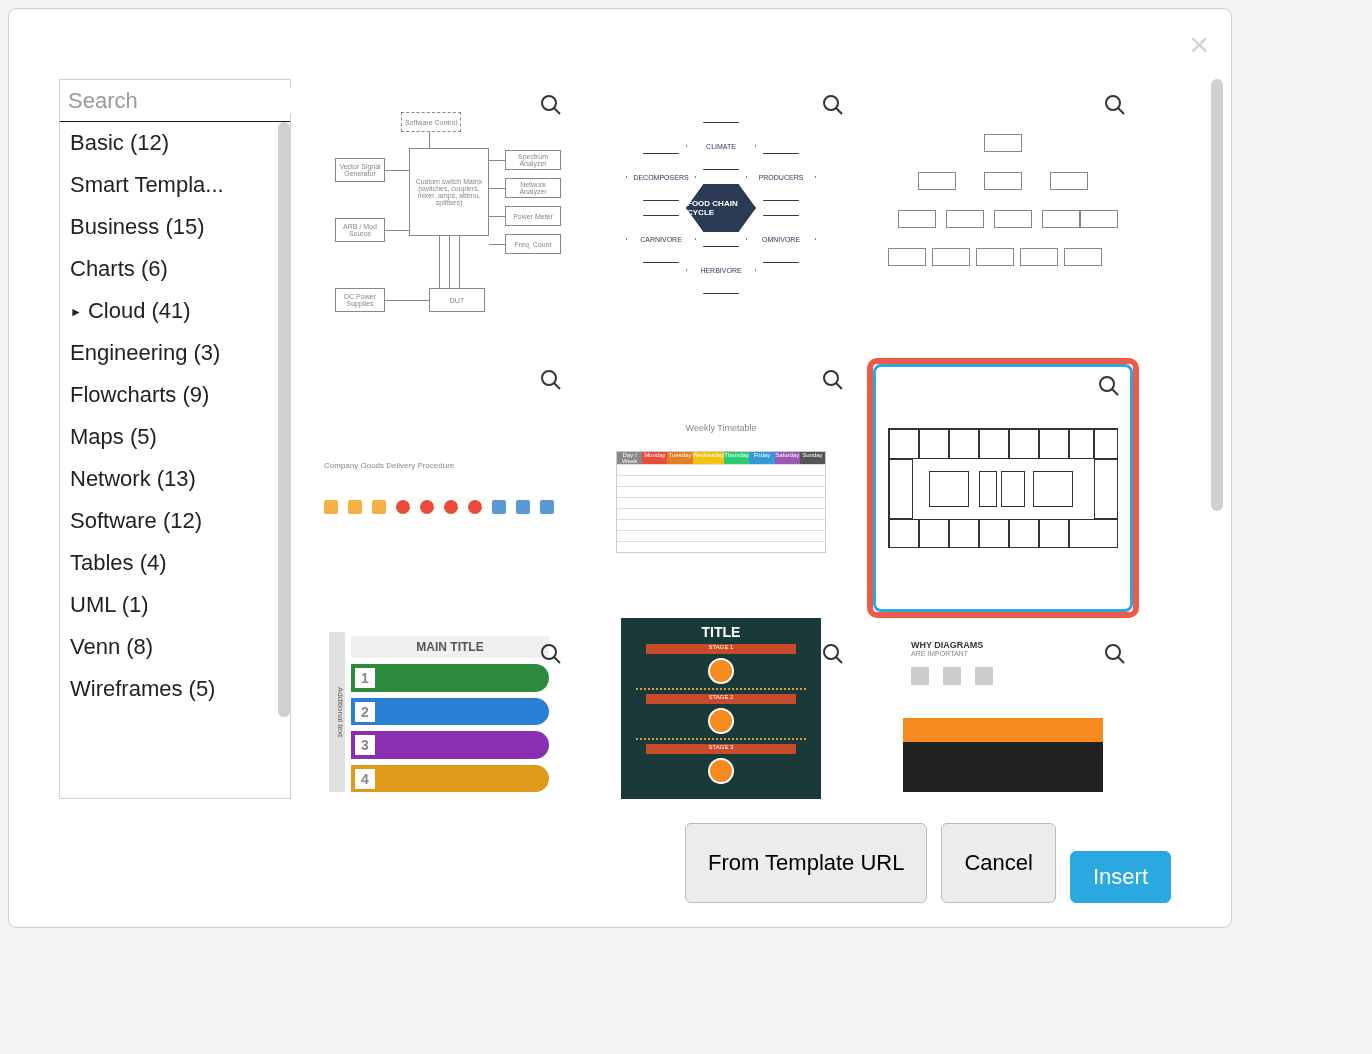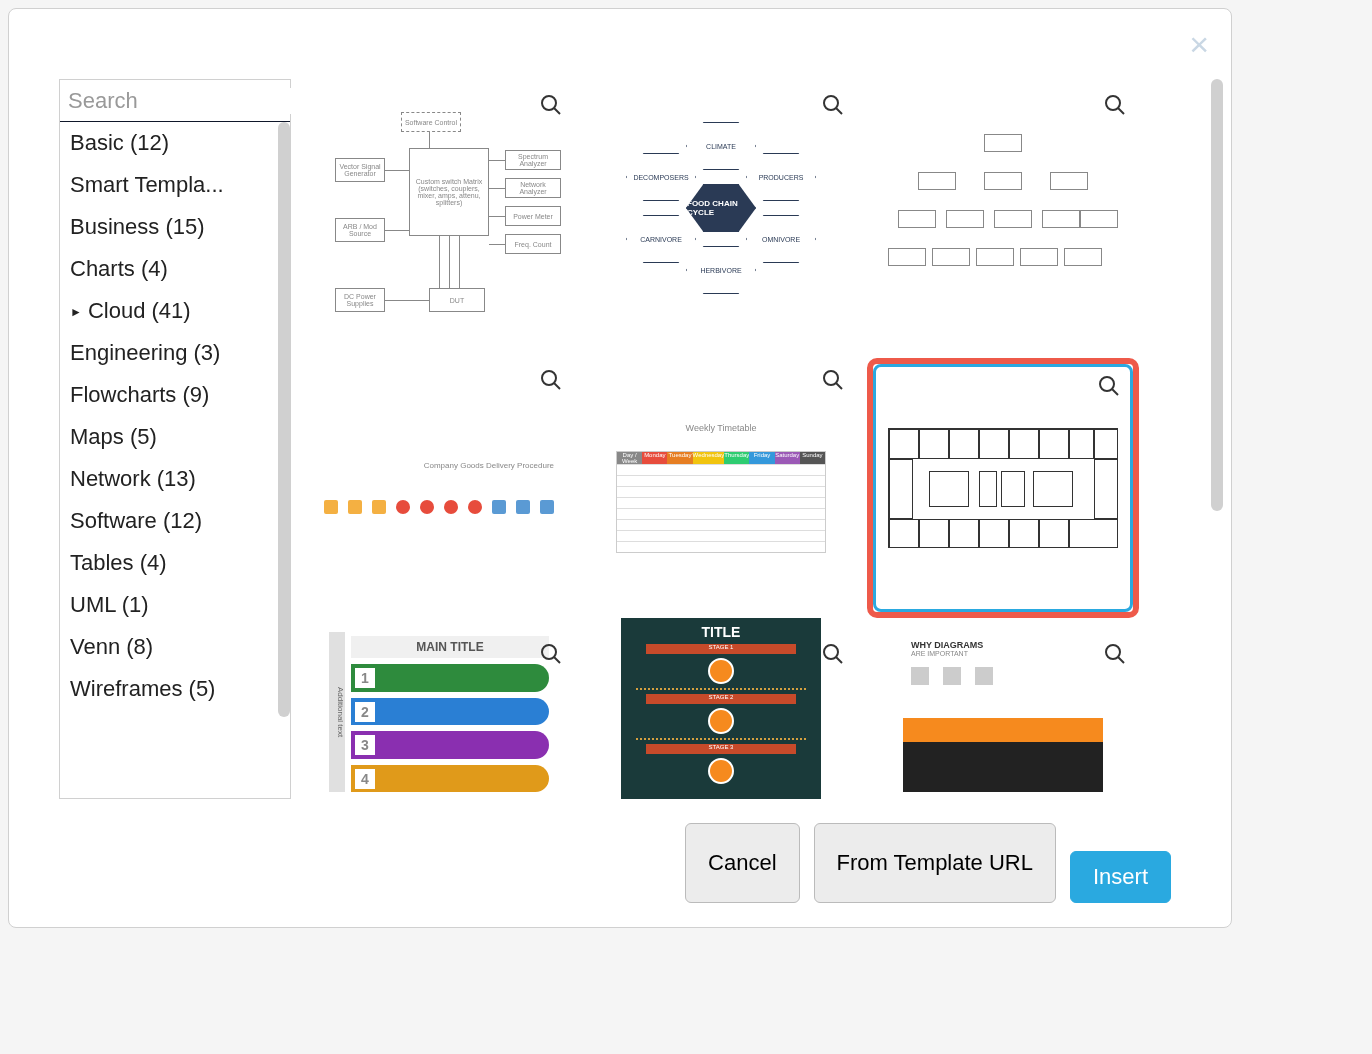--- a/index.html
+++ b/index.html
@@ -163,21 +163,21 @@
     .t-boxes .r4 { left:176px; top:126px; width:56px; height:20px; }
     .t-boxes .ln { position:absolute; background:#888; }
 
     .t-hex { width: 230px; height: 210px; position: relative; }
     .hex { position:absolute; width:70px; height:48px; background:#fff; border:1px solid #2a3a55; clip-path: polygon(25% 0,75% 0,100% 50%,75% 100%,25% 100%,0 50%); display:flex;align-items:center;justify-content:center;font-size:7px;color:#2a3a55; }
     .hex.center { background:#2a3a55; color:#fff; font-size:8px; font-weight:bold; }
 
     .t-tree { width:230px; height:170px; position:relative; }
     .t-tree .nd { position:absolute; width:38px; height:18px; border:1px solid #888; background:#fff; }
 
-    .t-flow { width:230px; height:120px; display:flex;align-items:flex-end;justify-content:center;flex-direction:column;gap:30px; }
+    .t-flow { width:230px; height:120px; display:flex;align-items:flex-start;justify-content:center;flex-direction:column;gap:30px; }
     .t-flow .tt { font-size:8px; color:#888; }
     .t-flow .row { display:flex; gap:10px; align-items:center; }
     .t-flow .dot { width:14px;height:14px;border-radius:2px; }
 
     .t-table { width:220px; height:130px; display:flex;flex-direction:column;gap:18px;align-items:center; }
     .t-table .tt2 { font-size:9px;color:#888; }
     .t-table .tbl { width:210px; border:1px solid #ccc; }
     .t-table .hdr { display:flex; height:12px; }
     .t-table .hdr div { flex:1; font-size:6px; color:#fff; text-align:center; }
     .t-table .rw { height:11px; border-top:1px solid #ddd; }
@@ -219,21 +219,21 @@
         <input class="search-input" placeholder="Search" style="">
         <svg class="search-ico" viewBox="0 0 24 24" fill="none" stroke="currentColor" stroke-width="2">
             <circle cx="10" cy="10" r="7"></circle>
             <line x1="15" y1="15" x2="21" y2="21"></line>
           </svg>
       </div>
       <div class="cat-list">
         <div class="cat-item">Basic (12)</div>
         <div class="cat-item">Smart Templa...</div>
         <div class="cat-item">Business (15)</div>
-        <div class="cat-item">Charts (4)</div>
+        <div class="cat-item">Charts (6)</div>
         <div class="cat-item expandable">Cloud (41)</div>
         <div class="cat-item">Engineering (3)</div>
         <div class="cat-item">Flowcharts (9)</div>
         <div class="cat-item">Maps (5)</div>
         <div class="cat-item">Network (13)</div>
         <div class="cat-item">Software (12)</div>
         <div class="cat-item">Tables (4)</div>
         <div class="cat-item">UML (1)</div>
         <div class="cat-item">Venn (8)</div>
         <div class="cat-item">Wireframes (5)</div>
@@ -460,17 +460,17 @@
           </div>
         </div>
 
       </div>
       <div class="gallery-scroll"></div>
     </div>
 
   </div>
 
   <div class="footer">
+    <button class="btn">From Template URL</button>
     <button class="btn">Cancel</button>
-    <button class="btn">From Template URL</button>
     <button class="btn primary">Insert</button>
   </div>
 </div>
 
 </body></html>

